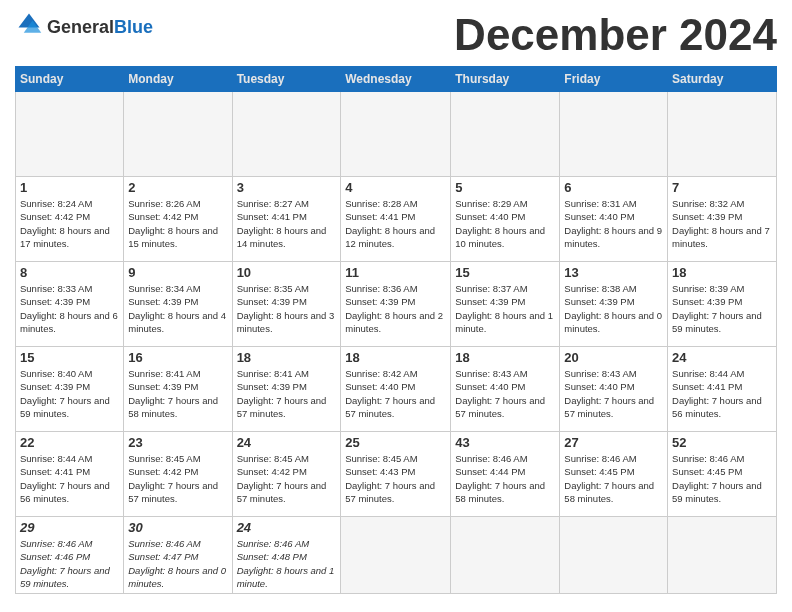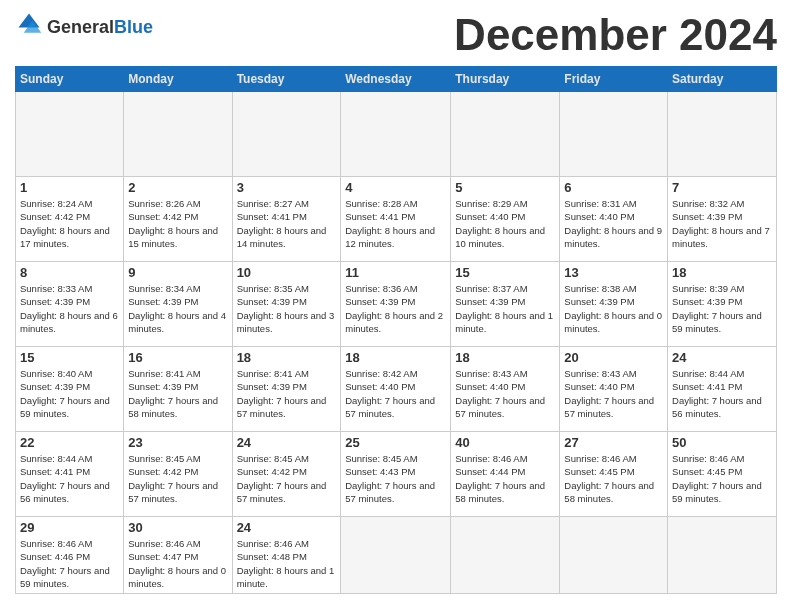--- a/index.html
+++ b/index.html
@@ -84,20 +84,21 @@
       margin-bottom: 2px;
     }
     .day-info {
       font-size: 9.5px;
       color: #333;
       line-height: 1.4;
       text-align: right;
     }
     .last-row td {
       height: 70px;
+      font-style: italic;
     }
   </style>
 </head>
 <body>
 
 <div class="container">
   <div class="header-area">
     <div class="logo">
       <svg class="logo-icon" viewBox="0 0 32 32">
         <polygon points="16,4 28,20 4,20" fill="#1a6fbd"></polygon>
@@ -184,25 +185,25 @@
         </tr>
         <tr>
           <td><span class="day-number">22</span>
         <span class="day-info">Sunrise: 8:44 AM<br>Sunset: 4:41 PM<br>Daylight: 7 hours and 56 minutes.</span></td>
           <td><span class="day-number">23</span>
         <span class="day-info">Sunrise: 8:45 AM<br>Sunset: 4:42 PM<br>Daylight: 7 hours and 57 minutes.</span></td>
           <td><span class="day-number">24</span>
         <span class="day-info">Sunrise: 8:45 AM<br>Sunset: 4:42 PM<br>Daylight: 7 hours and 57 minutes.</span></td>
           <td><span class="day-number">25</span>
         <span class="day-info">Sunrise: 8:45 AM<br>Sunset: 4:43 PM<br>Daylight: 7 hours and 57 minutes.</span></td>
-          <td><span class="day-number">40</span>
+          <td><span class="day-number">43</span>
         <span class="day-info">Sunrise: 8:46 AM<br>Sunset: 4:44 PM<br>Daylight: 7 hours and 58 minutes.</span></td>
           <td><span class="day-number">27</span>
         <span class="day-info">Sunrise: 8:46 AM<br>Sunset: 4:45 PM<br>Daylight: 7 hours and 58 minutes.</span></td>
-          <td><span class="day-number">50</span>
+          <td><span class="day-number">52</span>
         <span class="day-info">Sunrise: 8:46 AM<br>Sunset: 4:45 PM<br>Daylight: 7 hours and 59 minutes.</span></td>
         </tr>
         <tr class="last-row">
           <td><span class="day-number">29</span>
         <span class="day-info">Sunrise: 8:46 AM<br>Sunset: 4:46 PM<br>Daylight: 7 hours and 59 minutes.</span></td>
           <td><span class="day-number">30</span>
         <span class="day-info">Sunrise: 8:46 AM<br>Sunset: 4:47 PM<br>Daylight: 8 hours and 0 minutes.</span></td>
           <td><span class="day-number">24</span>
         <span class="day-info">Sunrise: 8:46 AM<br>Sunset: 4:48 PM<br>Daylight: 8 hours and 1 minute.</span></td>
           <td class="empty"></td>

